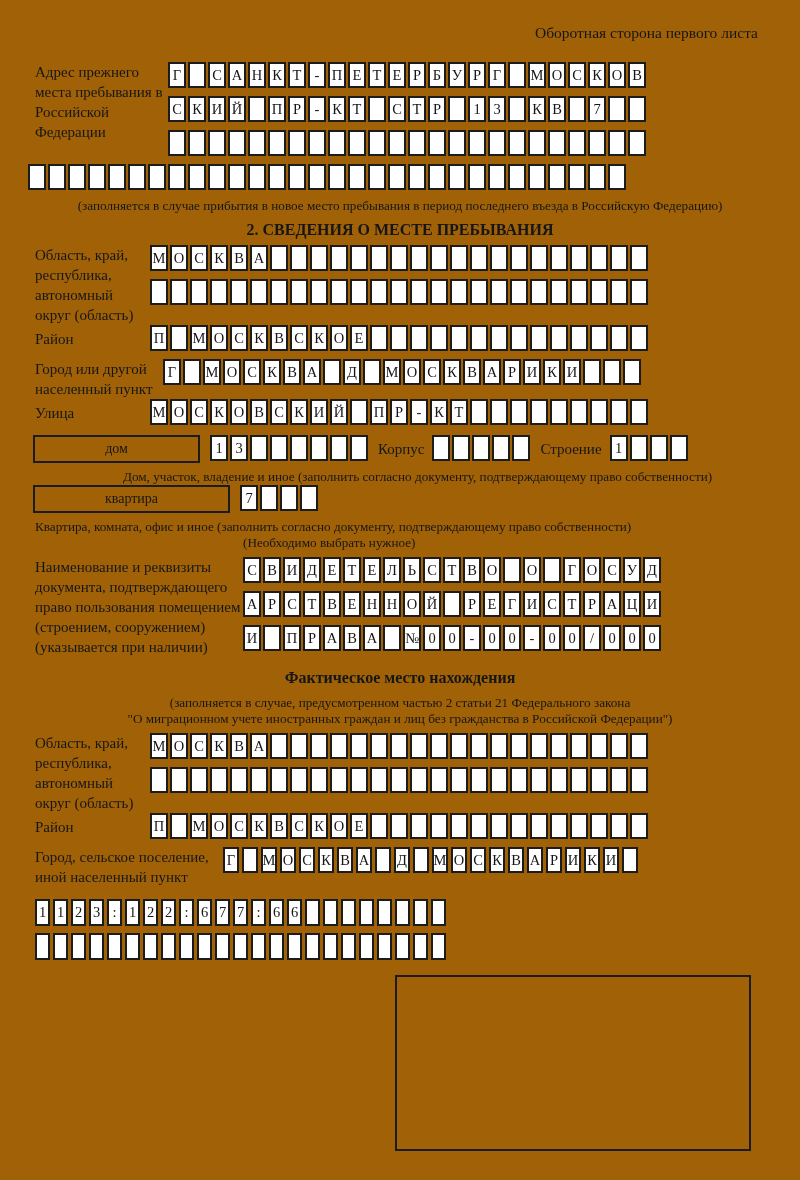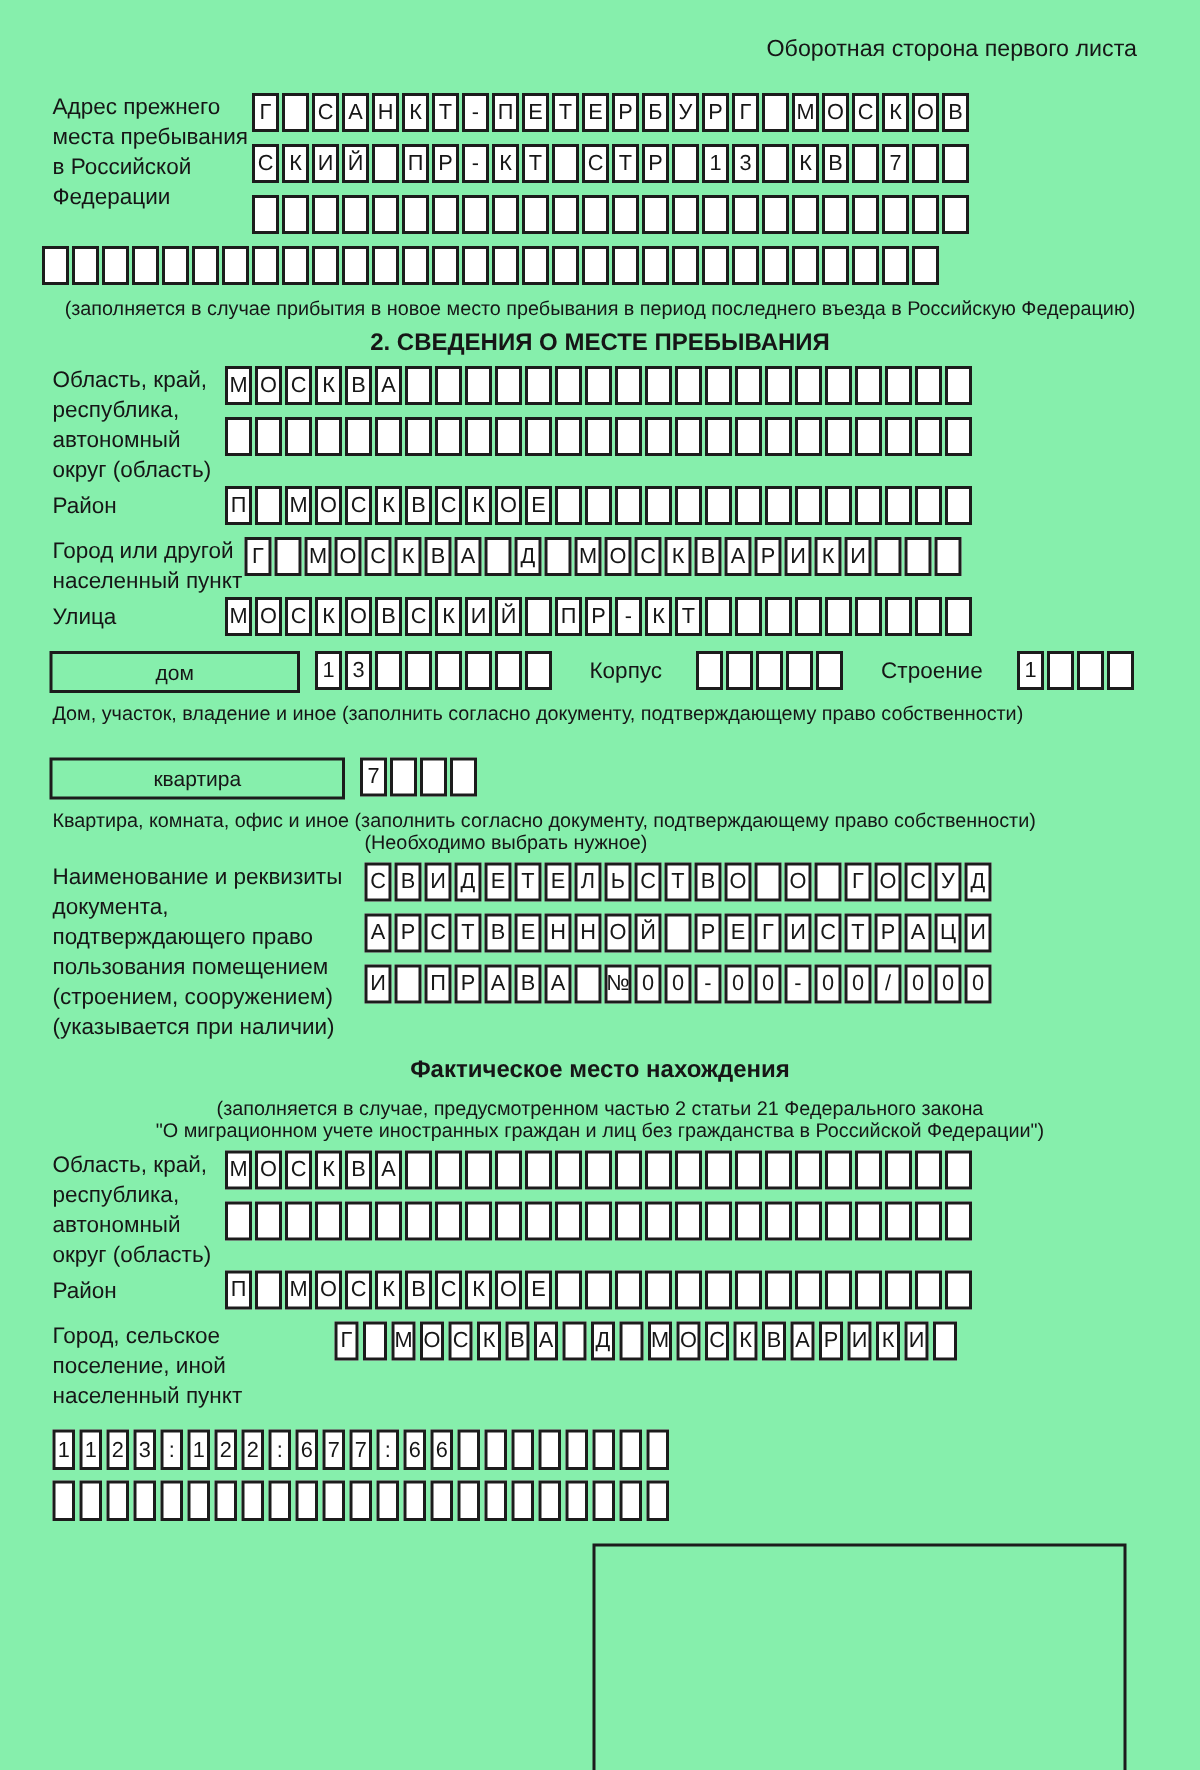--- a/index.html
+++ b/index.html
@@ -1,20 +1,20 @@
 <!DOCTYPE html>
 <html><head>
 <meta charset="utf-8">
 <style>
   * { margin:0; padding:0; box-sizing:border-box; }
   html,body { background:#fff; }
   .page {
     position:relative; width:800px; height:1180px; margin:0 auto;
-    background:#86efac; color:#161616; overflow:hidden;
-    font-family:Liberation Sans, sans-serif; font-size:15px;
+    background:#a16207; color:#161616; overflow:hidden;
+    font-family:Liberation Serif, serif; font-size:15px;
   }
   .header-note { text-align:right; padding:24px 42px 0 0; font-size:15.5px; }
 
   
   .boxrow { white-space:nowrap; margin-bottom:4px; height:30px; }
   .cell {
     display:inline-flex; align-items:center; justify-content:center;
     width:18px; height:26px; border:2px solid #1c1c1c; margin-right:2px;
     font-size:14.5px; vertical-align:top; background:#fff;
   }
@@ -29,21 +29,21 @@
   .section-title { text-align:center; font-weight:bold; font-size:16px; }
 
   
   .hrow { display:flex; align-items:flex-start; margin-left:33px; }
   .widebox {
     display:flex; align-items:center; justify-content:center;
     height:28px; border:2px solid #1c1c1c; font-size:14px;
   }
   .wb-dom { width:167px; margin-right:10px; }
   .wb-kv { width:197px; margin-right:10px; }
-  .inline-lbl { line-height:28px; margin:0 23px; }
+  .inline-lbl { line-height:28px; margin:0 8px; }
 
   
   .stay-row { display:flex; align-items:center; margin-left:35px; height:32px; }
   .cb { width:22px; height:28px; font-size:15px; }
 
   
   .cellsm .cell { width:16px; margin-right:3px; }
   .cellcad .cell { width:15px; height:27px; margin-right:3px; }
 
   .stamp-box { margin:8px 0 0 395px; width:356px; height:176px; border:2px solid #1c1c1c; }
@@ -94,23 +94,23 @@
   <div class="hrow" style="margin-top:2px;">
     <div class="widebox wb-dom">
         <span>дом</span>
       </div>
     <div class="boxrow"><span class="cell">1</span><span class="cell">3</span><span class="cell"></span><span class="cell"></span><span class="cell"></span><span class="cell"></span><span class="cell"></span><span class="cell"></span></div>
     <div class="inline-lbl">Корпус</div>
     <div class="boxrow"><span class="cell"></span><span class="cell"></span><span class="cell"></span><span class="cell"></span><span class="cell"></span></div>
     <div class="inline-lbl">Строение</div>
     <div class="boxrow"><span class="cell">1</span><span class="cell"></span><span class="cell"></span><span class="cell"></span></div>
   </div>
-  <div class="note" style="margin-left:35px;">Дом, участок, владение и иное (заполнить согласно документу, подтверждающему право собственности)</div>
+  <div class="note" style="margin-left:35px;text-align:center;">Дом, участок, владение и иное (заполнить согласно документу, подтверждающему право собственности)</div>
 
-  <div class="hrow" style="margin-top:22px;">
+  <div class="hrow" style="margin-top:0;">
     <div class="widebox wb-kv">
         <span>квартира</span>
       </div>
     <div class="boxrow"><span class="cell">7</span><span class="cell"></span><span class="cell"></span><span class="cell"></span></div>
   </div>
   <div class="note" style="margin-left:35px;">Квартира, комната, офис и иное (заполнить согласно документу, подтверждающему право собственности)</div>
 
   <div class="note" style="margin-left:243px;">(Необходимо выбрать нужное)</div>
 
   <div class="field" style="margin-top:6px;">

